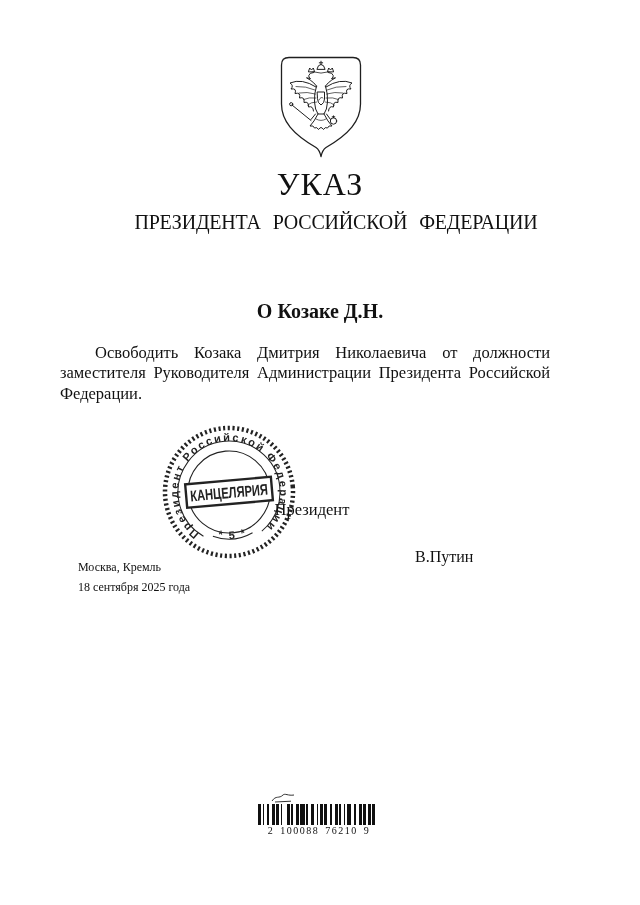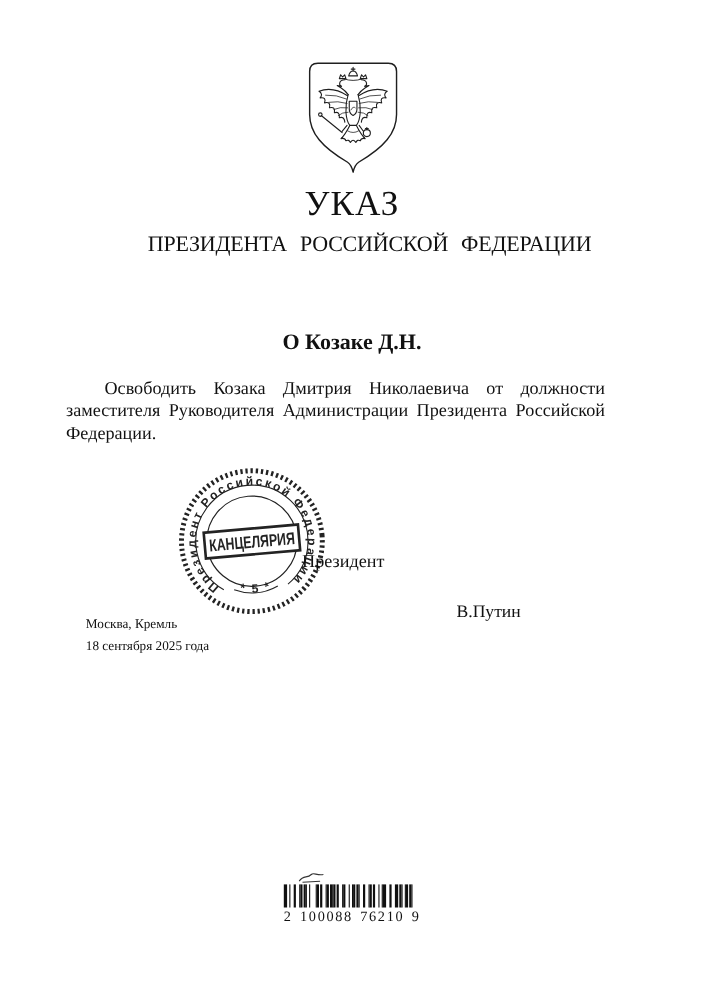--- a/index.html
+++ b/index.html
@@ -32,21 +32,21 @@
     font-size:16.5px;line-height:18.5px;z-index:2;font-family:Liberation Serif, serif;
   }
   .sign-name{position:absolute;left:415px;top:518px;font-size:16px;z-index:2;margin-top:30px;}
   .issue-block{position:absolute;left:78px;top:557px;font-size:12px;line-height:20.2px;}
   .barcode{position:absolute;left:258px;top:792px;width:122px;}
   .scribble{display:block;margin-left:12px;width:26px;height:12px;}
   .bars{display:flex;height:21px;align-items:stretch;}
   .bar{flex:0 0 1.5px;height:100%;}
   .bar.ink{background:#101010;}
   .digits{
-    font-size:13px;letter-spacing:1.5px;word-spacing:2px;
+    font-size:10px;letter-spacing:1.5px;word-spacing:2px;
     white-space:nowrap;margin-top:0;text-align:center;
   }
 </style>
 </head>
 <body>
 
 <div class="page">
 
   <svg class="emblem" viewBox="0 0 82 102" xmlns="http://www.w3.org/2000/svg" aria-hidden="true">
     <g stroke="#1f1f1f" fill="none" stroke-width="1" stroke-linejoin="round" stroke-linecap="round">

